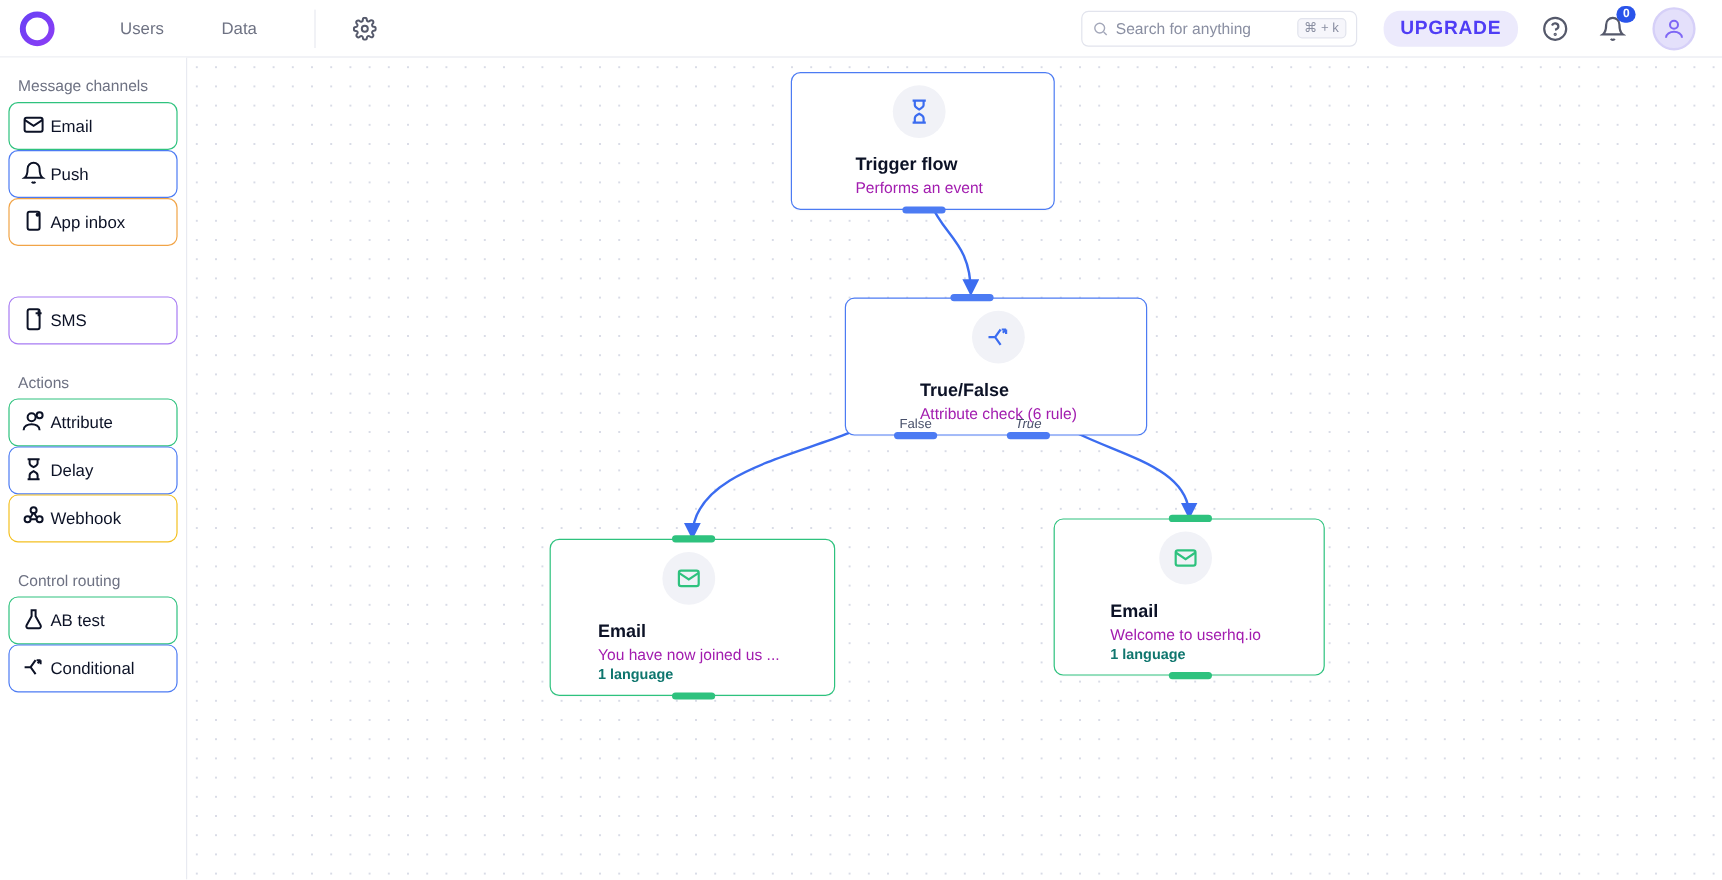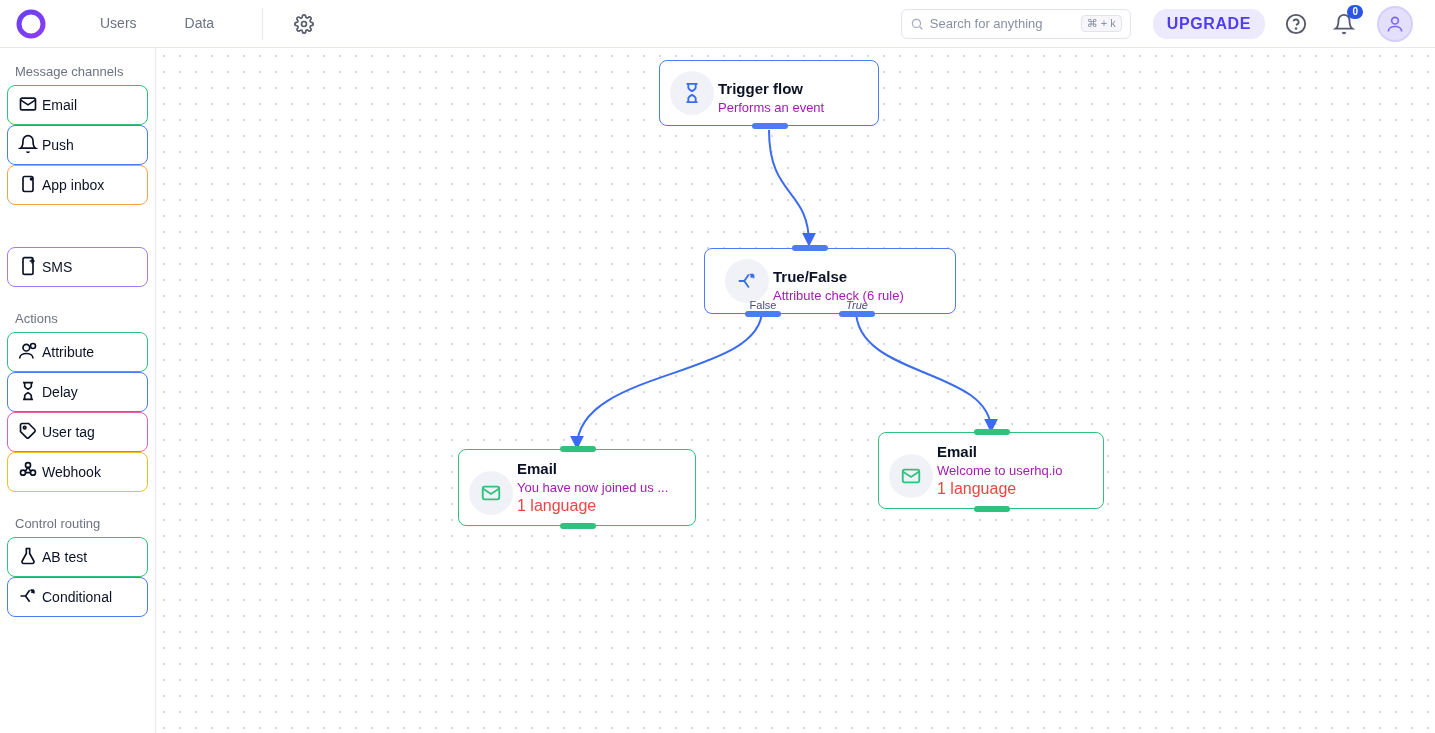--- a/index.html
+++ b/index.html
@@ -114,34 +114,35 @@
     background-position: 0 0;
   }
   svg.edges {
     position:absolute;inset:0;width:100%;height:100%;pointer-events:none;
   }
   .node {
     position:absolute;
     background:#fff;
     border:1.5px solid;
     border-radius:8px;
-    display:flex;align-items:flex-end;
+    display:flex;align-items:center;
     padding:10px 16px 10px 10px;
-    gap:4px;
+    gap:14px;
     cursor:pointer;
     box-shadow: 0 1px 0 rgba(0,0,0,0.02);
+    flex-direction: column;
   }
   .node-icon {
     width:44px;height:44px;border-radius:50%;
     background:#f1f2f7;
     display:flex;align-items:center;justify-content:center;
   }
   .node-title{font-size:15px;font-weight:700;color:#0c1226;line-height:1.2;}
   .node-sub  {font-size:13px;color:#a21caf;margin-top:2px;}
-  .node-meta {font-size:16px;color:#ef4444;margin-top:2px;}
+  .node-meta {font-size:12px;color:#0f766e;margin-top:2px;font-weight:bold;}
   .n-blue  .node-icon svg{color:#3b6cf0;}
   .n-green .node-icon svg{color:#2ec27e;}
   .n-blue  { border-color:#4c7bf3; }
   .n-green { border-color:#2ec27e; }
   .port {
     position:absolute;width:36px;height:6px;border-radius:3px;
   }
   .p-blue{background:#4c7bf3;}
   .p-green{background:#2ec27e;}
   .port-label{
@@ -251,27 +252,20 @@
               <circle cx="18" cy="6" r="3"></circle>
             </svg></span>
           <span>Attribute</span>
         </div>
         <div class="palette-item c-blue">
           <span><svg width="20" height="20" viewBox="0 0 24 24" fill="none" stroke="currentColor" stroke-width="2">
               <path d="M6 2h12M6 22h12M8 2v4c0 2 4 4 4 4s4-2 4-4V2M8 22v-4c0-2 4-4 4-4s4 2 4 4v4"></path>
             </svg></span>
           <span>Delay</span>
         </div>
-        <div class="palette-item c-pink">
-          <span><svg width="20" height="20" viewBox="0 0 24 24" fill="none" stroke="currentColor" stroke-width="2">
-              <path d="M20 13 13 20a2 2 0 0 1-2.8 0L3 12.8V5a2 2 0 0 1 2-2h7.8L20 10.2a2 2 0 0 1 0 2.8z"></path>
-              <circle cx="8" cy="8" r="1.5"></circle>
-            </svg></span>
-          <span>User tag</span>
-        </div>
         <div class="palette-item c-yellow">
           <span><svg width="20" height="20" viewBox="0 0 24 24" fill="none" stroke="currentColor" stroke-width="2">
               <circle cx="6" cy="14" r="3"></circle>
               <circle cx="18" cy="14" r="3"></circle>
               <circle cx="12" cy="5" r="3"></circle>
               <path d="M9 14h6M9 12l3-5M15 12l-3-5"></path>
             </svg></span>
           <span>Webhook</span>
         </div>
       </div>

